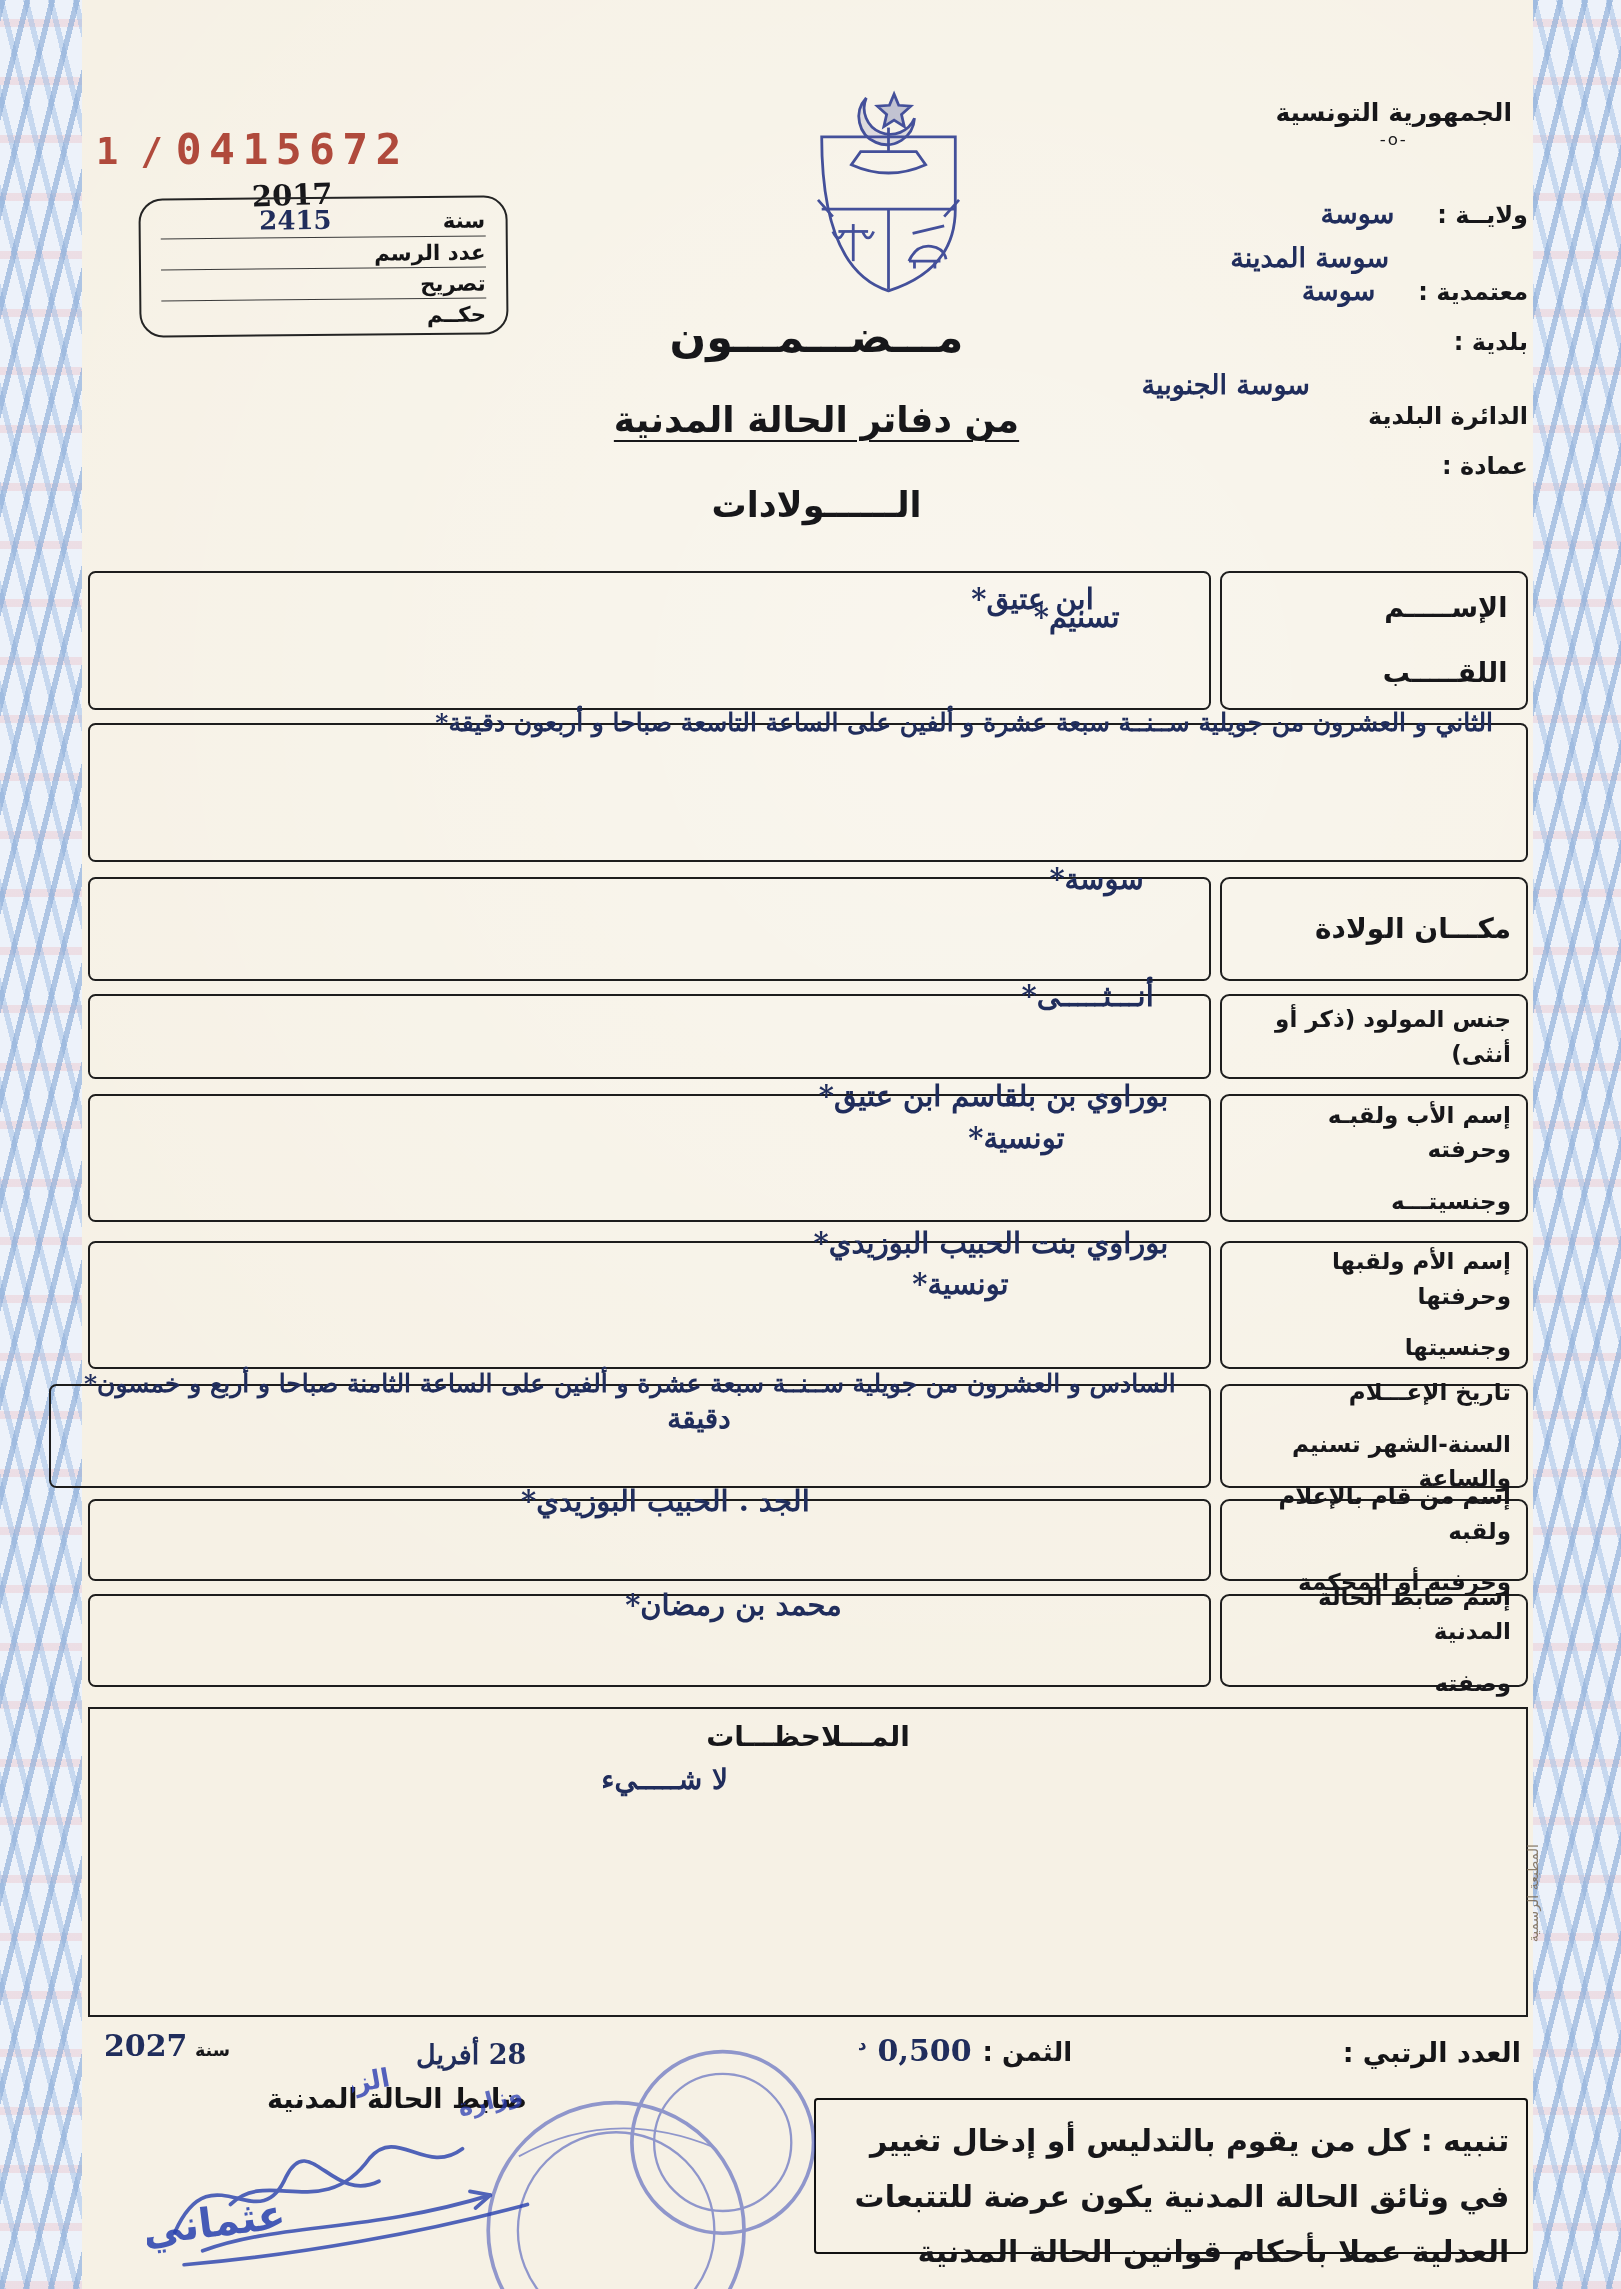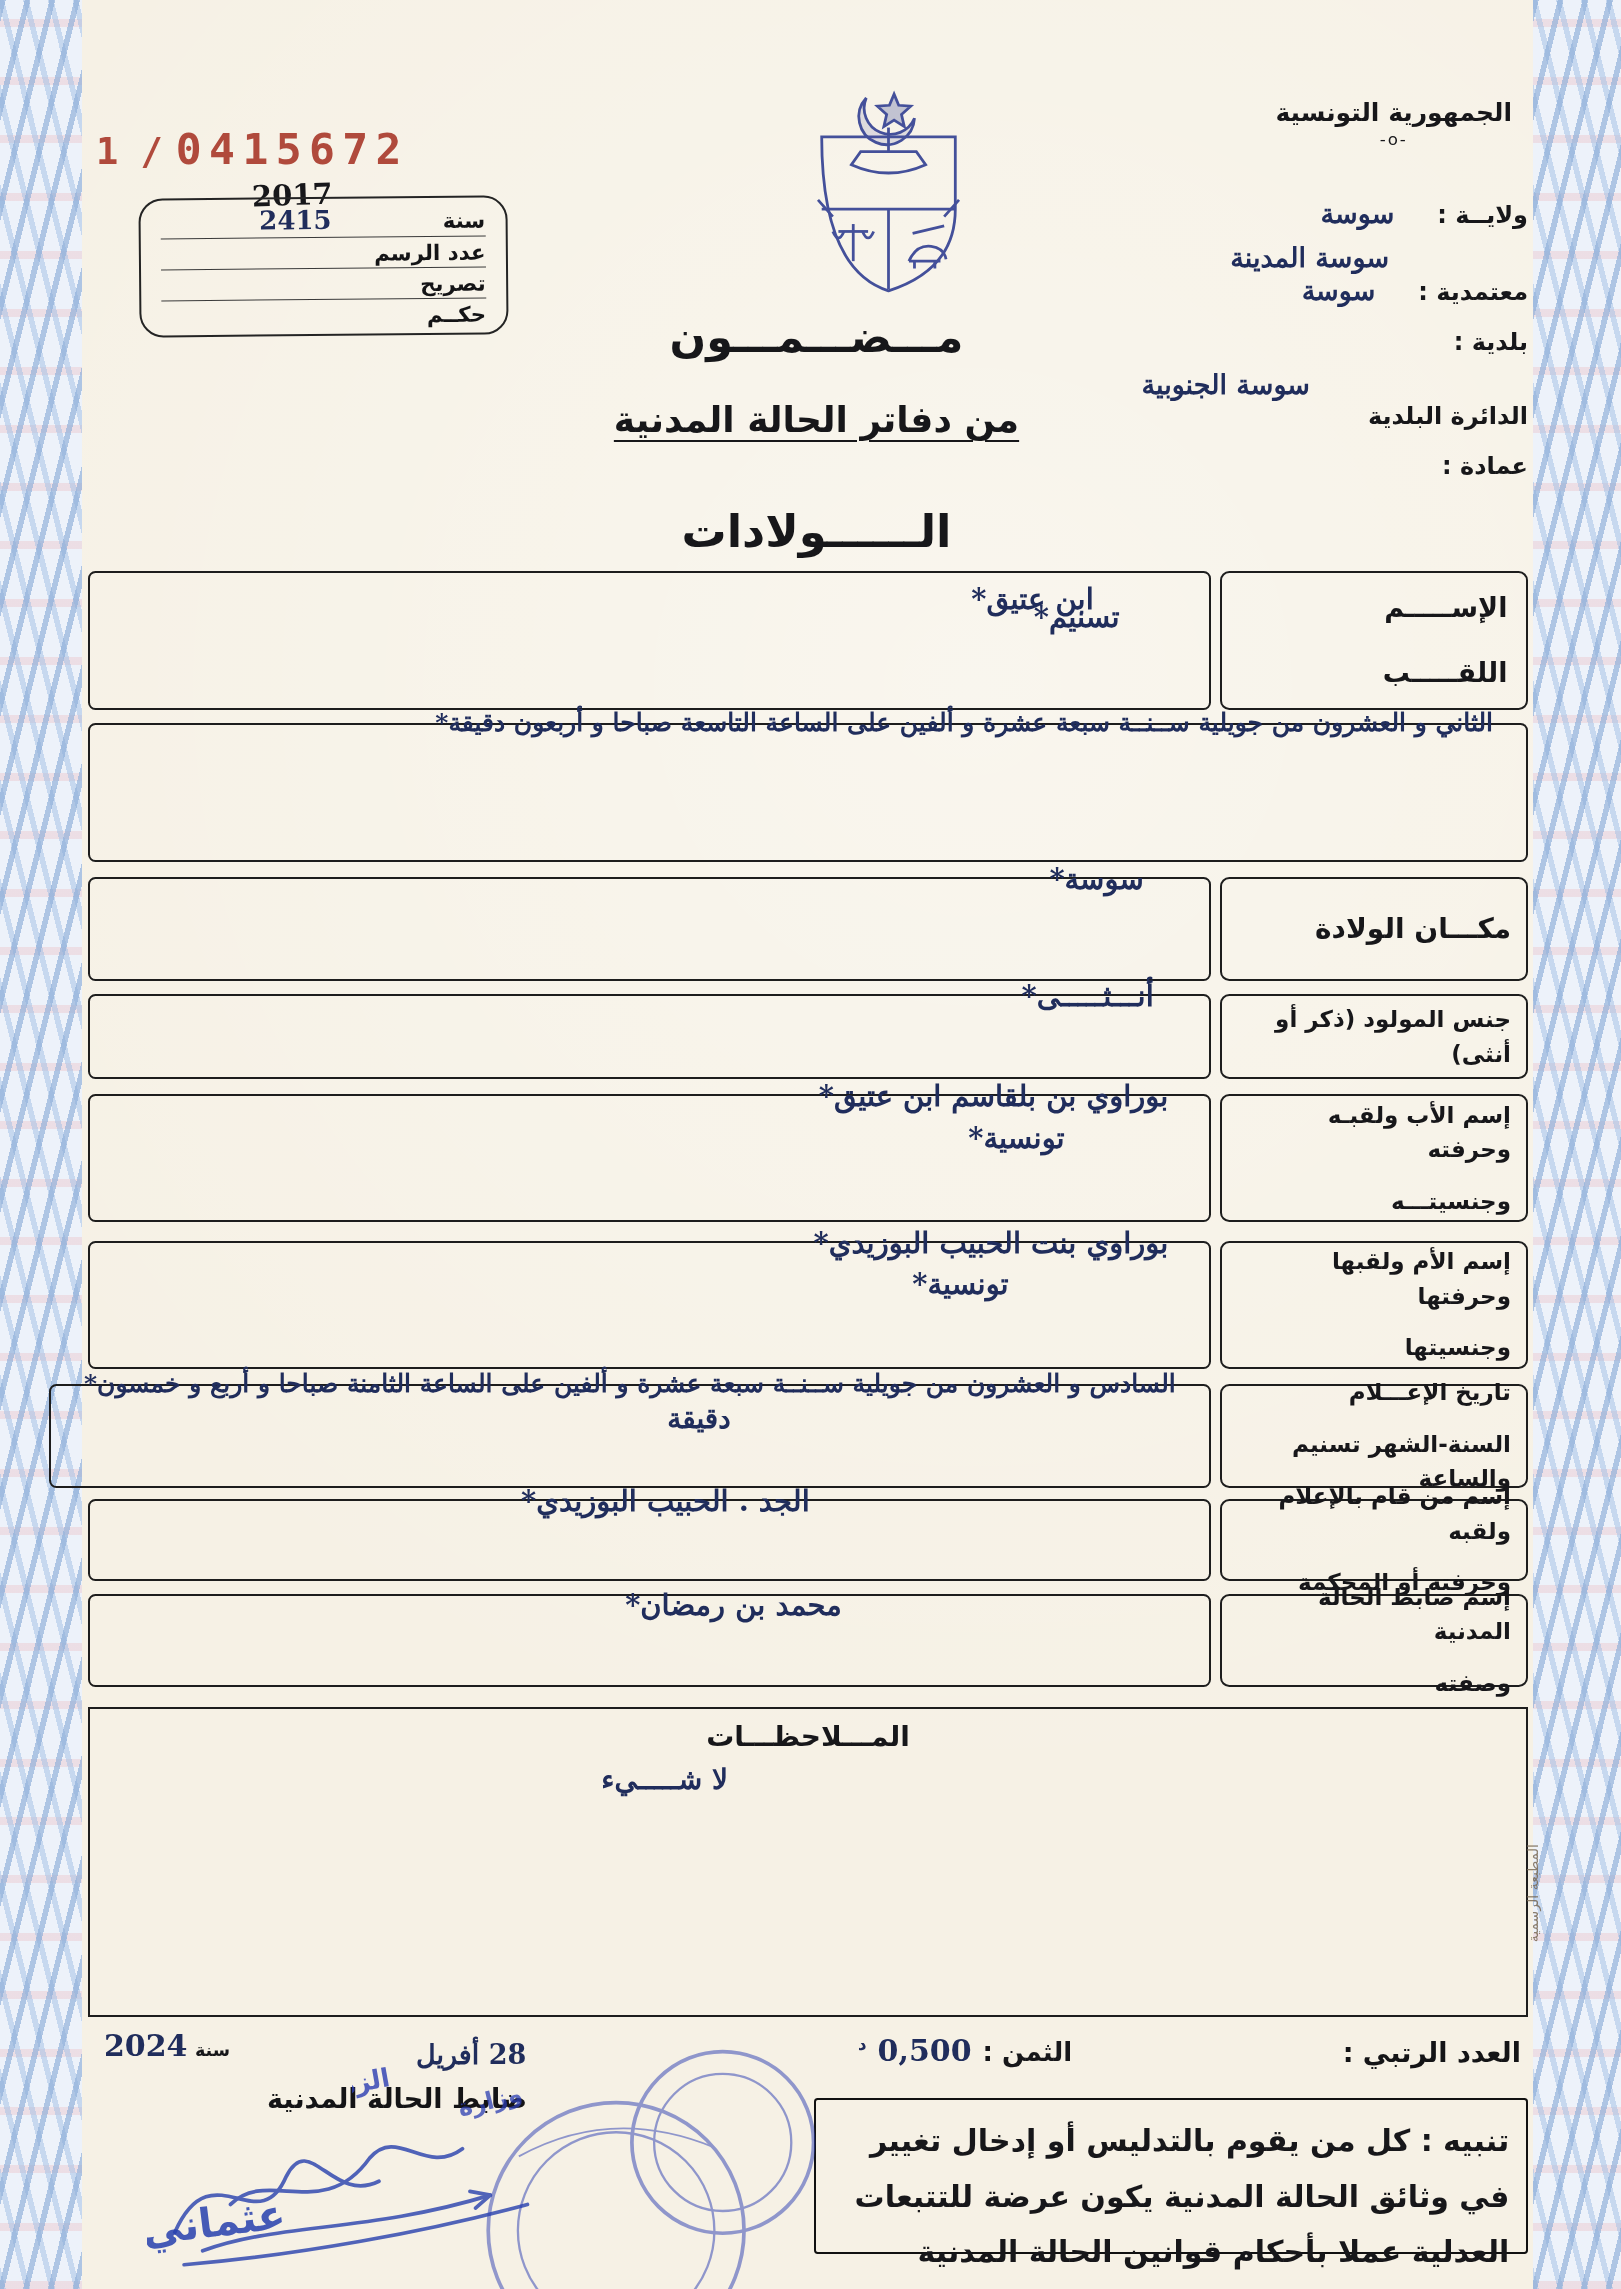--- a/index.html
+++ b/index.html
@@ -45,21 +45,21 @@
   .hfrow .lab{font-weight:700;font-size:24px}
   .hfields .hw{font-size:27px}
   .ind-mut{margin-right:139px;margin-bottom:1.9px}
   .ind-daira{margin-right:218px;margin-bottom:1.9px}
   .mb-lg{margin-bottom:22px}
 
   
   .titleblock{left:566px;top:312px;width:501px;text-align:center}
   .t1{font-size:43px;font-weight:700;letter-spacing:2.8px}
   .t2{font-size:36px;font-weight:700;margin-top:37px;text-decoration:underline;text-underline-offset:8.3px;text-decoration-thickness:2.3px}
-  .t3{font-size:45px;font-weight:700;margin-top:65px;letter-spacing:1.9px}
+  .t3{font-size:35px;font-weight:700;margin-top:45px;letter-spacing:1.9px}
 
   
   .form{left:88px;top:571px;width:1440px}
   .row{display:flex;gap:9.3px;margin-bottom:13px}
   .label-box{flex:0 0 308px;border:2.1px solid #1d1d1d;border-radius:9.3px;display:flex;flex-direction:column;
              justify-content:center;gap:17px;padding:9.3px 15px;font-size:23px;font-weight:700;line-height:1.5;text-align:right}
   .content-box{flex:1;border:2.1px solid #1d1d1d;border-radius:7.4px;position:relative;padding:0 33px;overflow:visible}
   .lb-spread{justify-content:space-between;padding:15px 18.6px;font-size:27px}
   .lb-big{font-size:28px}
   .st{margin-top:-16.7px;position:relative;z-index:2}
@@ -272,21 +272,21 @@
   <div class="abs ordinal printed">العدد الرتبي :</div>
 
   <div class="abs price">
     <span class="lab">الثمن :</span>
     <span class="hw val">0,500</span>
     <span class="cur">د</span>
   </div>
 
   <div class="abs yearline">
     <span class="lab">سنة</span>
-    <span class="hw val">2024</span>
+    <span class="hw val">2027</span>
   </div>
 
   <div class="abs dayline hw">28 أفريل</div>
 
   <div class="abs officer-cap printed">ضابط الحالة المدنية</div>
 
   <div class="abs notice">
     <span>تنبيه : كل من يقوم بالتدليس أو إدخال تغيير في وثائق الحالة المدنية يكون عرضة للتتبعات العدلية عملا بأحكام قوانين الحالة المدنية والمجلة الجنائية.</span>
   </div>
 

